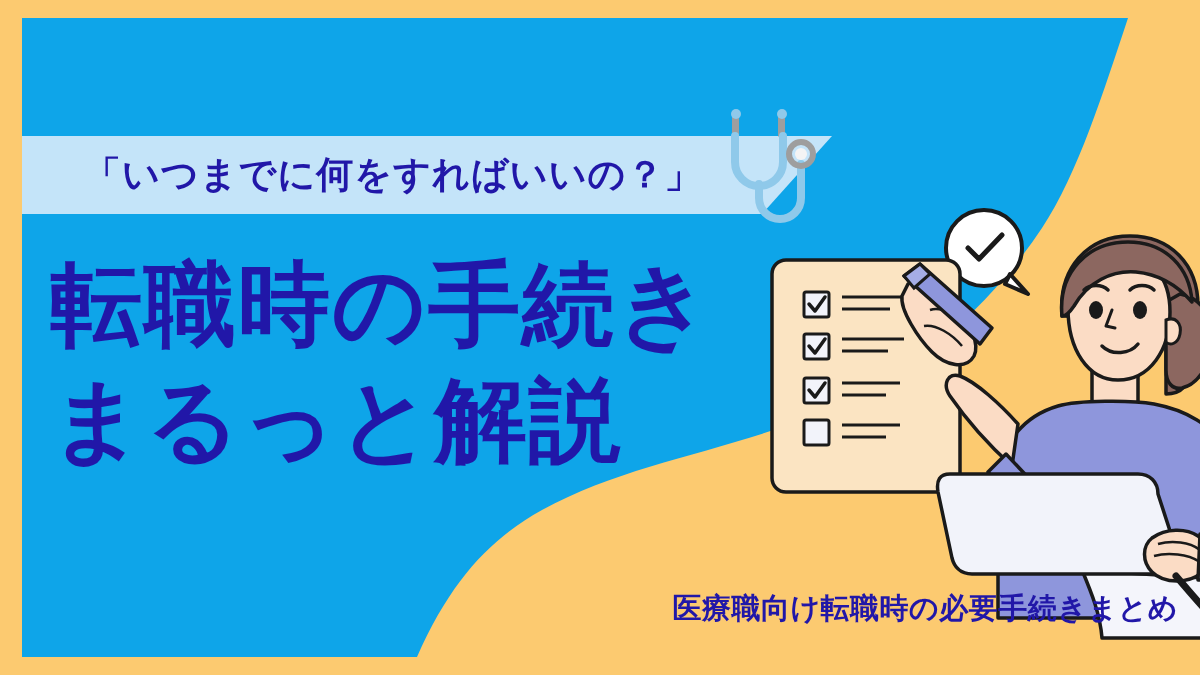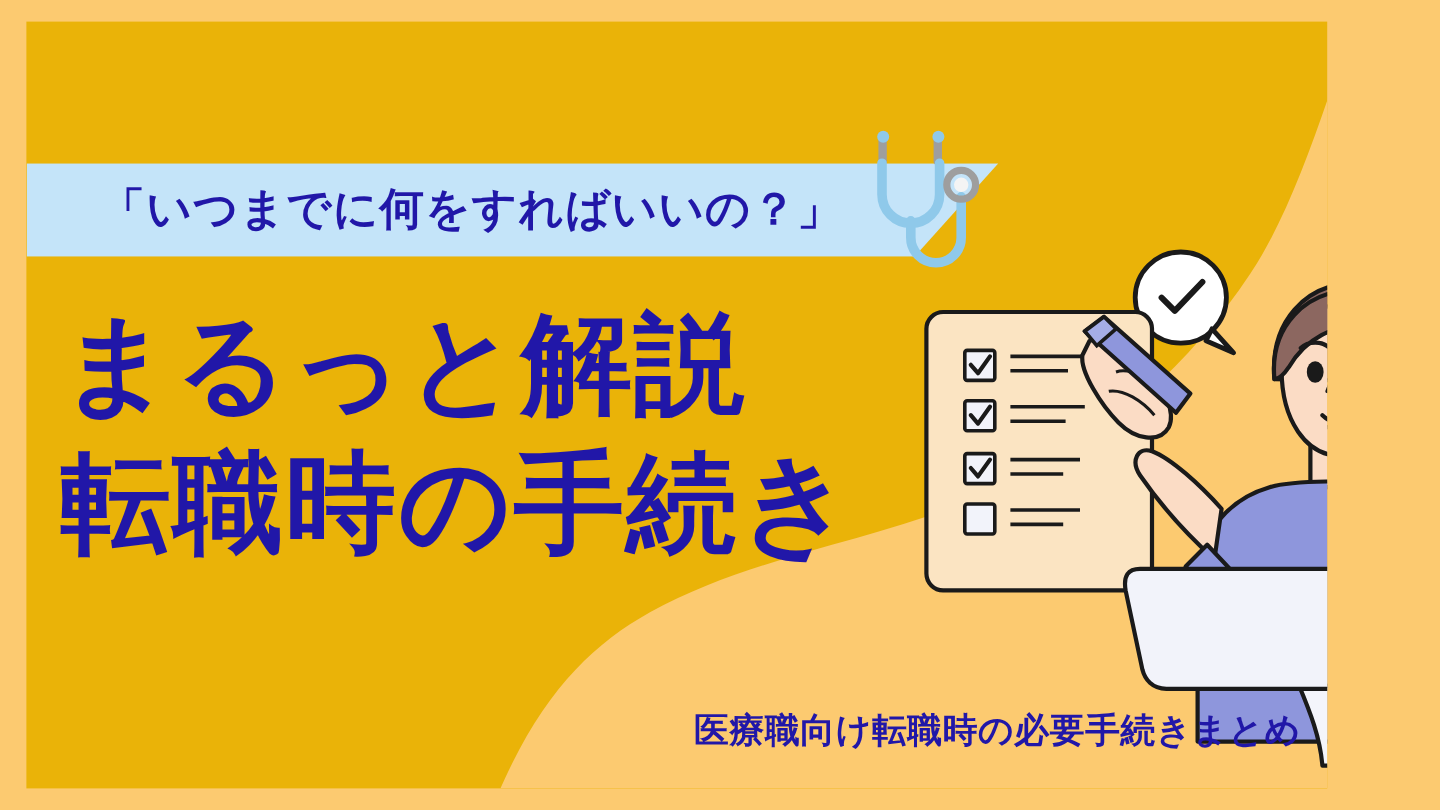--- a/index.html
+++ b/index.html
@@ -8,22 +8,22 @@
     font-family:"Liberation Sans","DejaVu Sans",sans-serif;
     background:#FCCA70;
   }
   .canvas{
     position:relative;width:1200px;height:675px;
     background:#FCCA70;overflow:hidden;
   }
   
   .card{
     position:absolute;left:22px;top:18px;
-    width:1084px;height:639px;
-    background:#eab308;overflow:hidden;
+    width:1178px;height:639px;
+    background:#0ea5e9;overflow:hidden;
   }
   
   .blob{
     position:absolute;left:0;top:0;width:1178px;height:639px;
     pointer-events:none;
   }
   
   .subtitle-band{
     position:absolute;left:0;top:118px;width:810px;height:78px;
     background:#C4E4F9;
@@ -74,22 +74,22 @@
       <path d="M23,30 L23,56 A24,24 0 0,0 71,56 L71,30" fill="none" stroke="#8FC9EA" stroke-width="8" stroke-linecap="round"></path>
       <path d="M47,78 L47,92 A21,21 0 0,0 89,92 L89,58" fill="none" stroke="#8FC9EA" stroke-width="8" stroke-linecap="round"></path>
       <circle cx="89" cy="48" r="12" fill="none" stroke="#9E9E9E" stroke-width="6"></circle>
       <circle cx="89" cy="48" r="6" fill="#F4F4F4"></circle>
     </svg>
 
     <div class="subtitle-band"></div>
     <div class="subtitle-text">「いつまでに何をすればいいの？」</div>
 
     <div class="title-block">
+      <div class="title-line">転職時の手続き</div>
       <div class="title-line">まるっと解説</div>
-      <div class="title-line">転職時の手続き</div>
     </div>
 
     <svg class="illustration" width="460" height="460" viewBox="0 0 460 460">
 
       <g>
         <path d="M222,50 m-38,0 a38,38 0 1,0 76,0 a38,38 0 1,0 -76,0" fill="#FFFFFF" stroke="#1A1A1A" stroke-width="4"></path>
         <path d="M248,76 L266,96 L243,86 Z" fill="#FFFFFF" stroke="#1A1A1A" stroke-width="4" stroke-linejoin="round"></path>
         <path d="M206,50 L217,61 L240,37" fill="none" stroke="#1A1A1A" stroke-width="5" stroke-linecap="round" stroke-linejoin="round"></path>
       </g>
 

